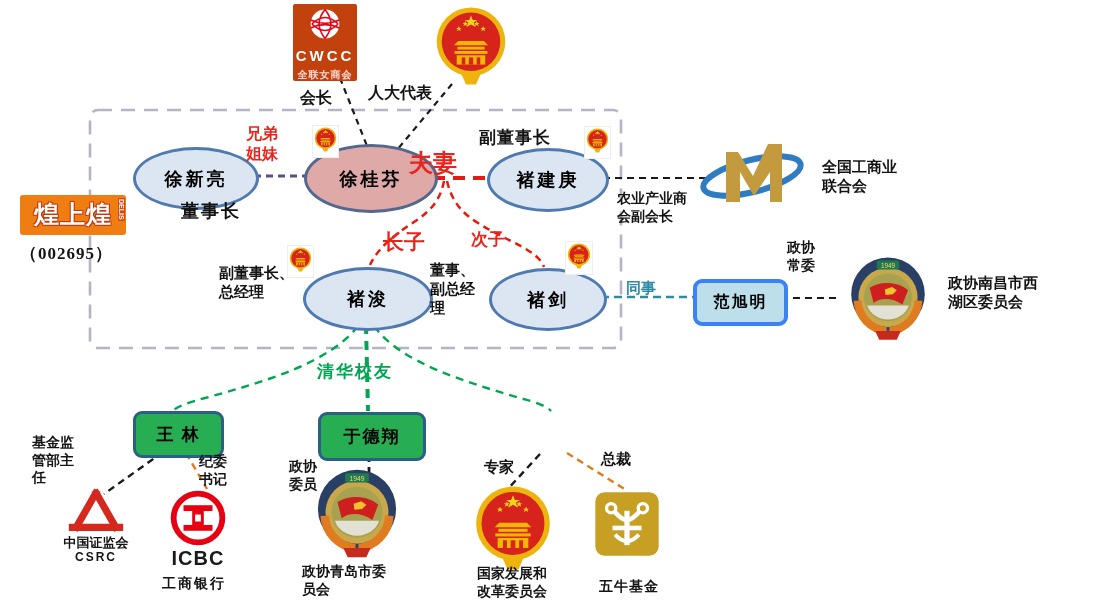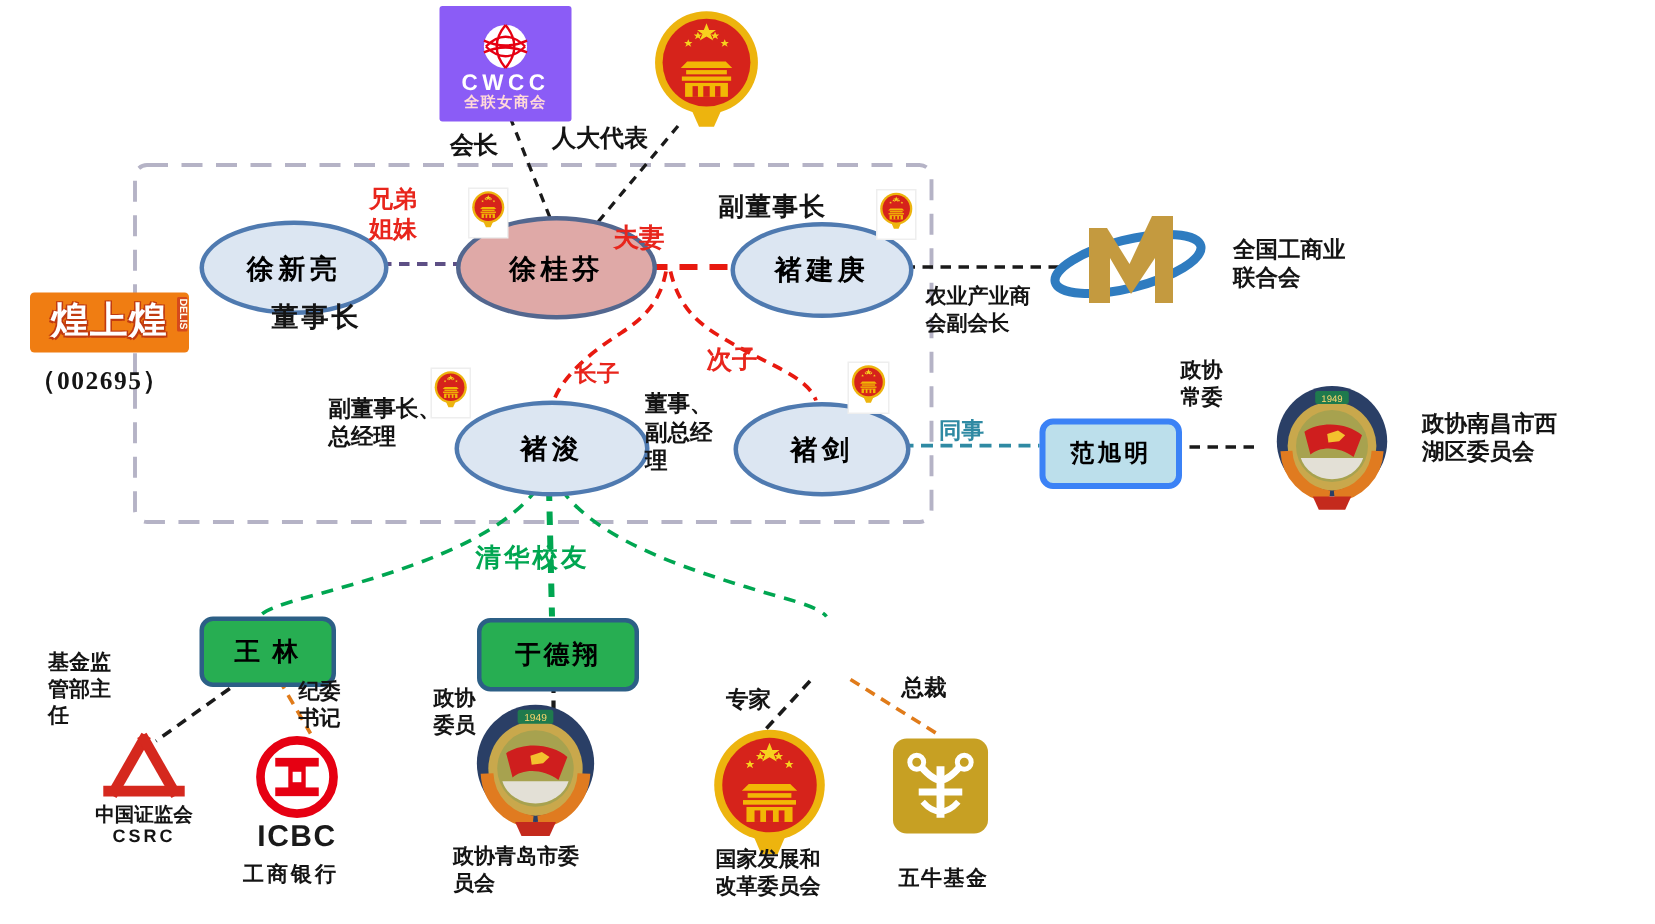--- a/index.html
+++ b/index.html
@@ -8,21 +8,21 @@
   svg.lines{position:absolute;left:0;top:0;width:1103px;height:616px;z-index:1;pointer-events:none;}
   .node{position:absolute;display:flex;align-items:center;justify-content:center;
         z-index:2;color:#000;font-weight:700;}
   .ellipse{border-radius:50%;background:#dce6f2;border:3px solid #4f7ab0;font-size:18px;letter-spacing:3px;}
   .pink{background:#dfa9a7;border-color:#53678f;}
   .gbox{background:#27ae52;border:3px solid #2c5f86;border-radius:9px;font-size:17px;letter-spacing:2px;}
   .fbox{background:#bcdfeb;border:4px solid #3b82f6;border-radius:9px;font-size:16px;letter-spacing:2px;}
   .lbl{position:absolute;white-space:pre-line;line-height:1.25;color:#141414;font-weight:700;z-index:3;}
   .red{color:#e8251c;} .teal{color:#2f8aa3;} .green{color:#00a651;}
   .icon{position:absolute;z-index:2;display:flex;flex-direction:column;align-items:center;}
-  .cwcc{background:#8b5cf6;width:88px;height:74px;justify-content:center;padding-top:3px;border-radius:2px;}
+  .cwcc{background:#c2410c;width:64px;height:74px;justify-content:space-between;padding-top:3px;border-radius:2px;}
   .cwcc .en{color:#fff;font-family:"Liberation Sans",sans-serif;font-weight:700;font-size:15px;letter-spacing:3px;line-height:1;}
   .cwcc .cn{color:#ffd9d9;font-size:10px;font-weight:700;letter-spacing:1px;line-height:1.2;}
   .huang{background:#f07d12;width:106px;height:40px;border-radius:3px;flex-direction:row;justify-content:center;position:absolute;}
   .huang .t{color:#fff;font-size:25px;font-weight:800;letter-spacing:1px;
             text-shadow:1px 1px 0 #c03a10,-1px -1px 0 #c03a10,1px -1px 0 #c03a10,-1px 1px 0 #c03a10;line-height:40px;}
   .huang .d{position:absolute;right:1px;top:3px;writing-mode:vertical-rl;font-size:7px;color:#ffe;
             font-family:"Liberation Sans",sans-serif;font-weight:700;background:#d5491c;padding:1px 0;border-radius:1px;}
   .orgtxt{font-weight:700;color:#141414;text-align:center;}
   .csrc-cn{font-size:13px;line-height:1.1;}
   .csrc-en{font-family:"Liberation Sans",sans-serif;font-size:12px;letter-spacing:2px;line-height:1.2;}
@@ -177,22 +177,22 @@
   <div class="mini" style="left:566px;top:242px;">
     <svg width="24" height="26" viewBox="0 0 100 112">
         <use href="#sym-emblem"></use>
       </svg>
   </div>
 
   <div class="lbl" style="left:300px;top:88px;font-size:16px;">会长</div>
   <div class="lbl" style="left:368px;top:83px;font-size:16px;">人大代表</div>
   <div class="lbl red" style="left:246px;top:124px;font-size:16px;text-align:center;">兄弟
 姐妹</div>
-  <div class="lbl red" style="left:409px;top:148px;font-size:17px;">夫妻</div>
-  <div class="lbl red" style="left:383px;top:241px;font-size:15px;">长子</div>
+  <div class="lbl red" style="left:409px;top:148px;font-size:24px;">夫妻</div>
+  <div class="lbl red" style="left:383px;top:229px;font-size:21px;">长子</div>
   <div class="lbl red" style="left:471px;top:229px;font-size:17px;">次子</div>
   <div class="lbl" style="left:181px;top:200px;font-size:18px;letter-spacing:2px;">董事长</div>
   <div class="lbl" style="left:479px;top:127px;font-size:17px;letter-spacing:1px;">副董事长</div>
   <div class="lbl" style="left:219px;top:264px;font-size:15px;">副董事长、
 总经理</div>
   <div class="lbl" style="left:430px;top:261px;font-size:15px;">董事、
 副总经
 理</div>
   <div class="lbl" style="left:617px;top:190px;font-size:14px;">农业产业商
 会副会长</div>

